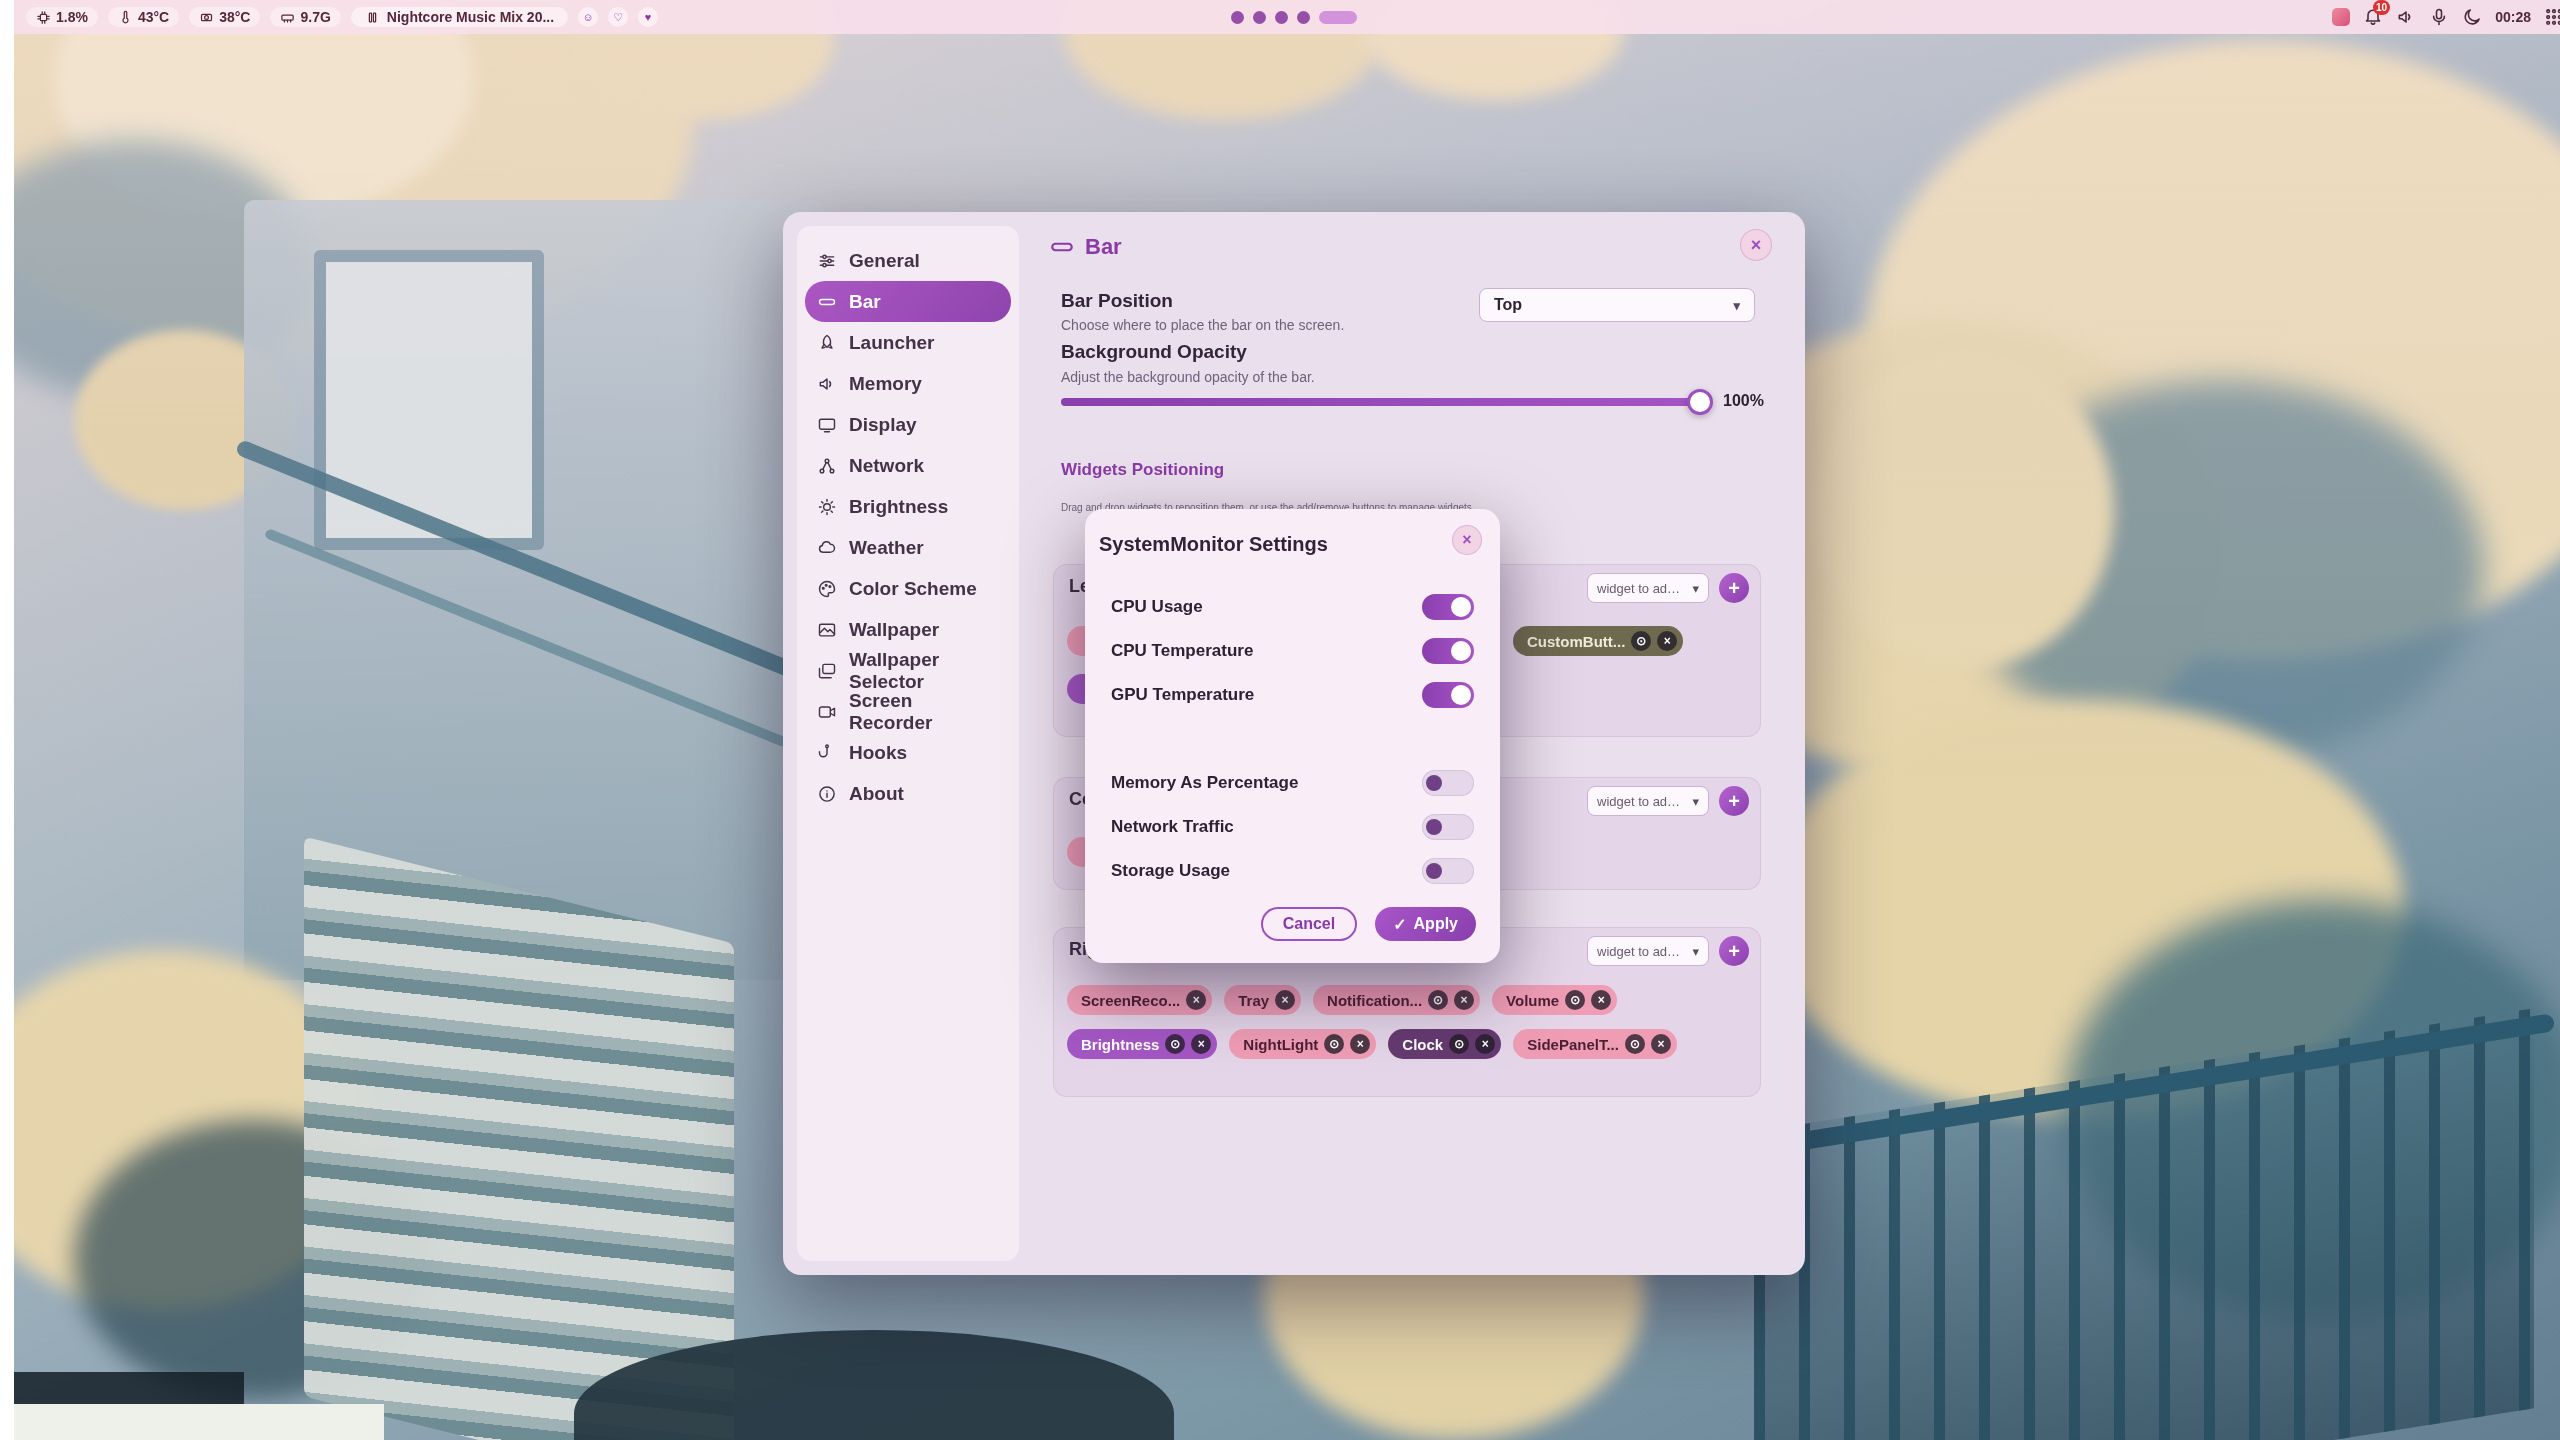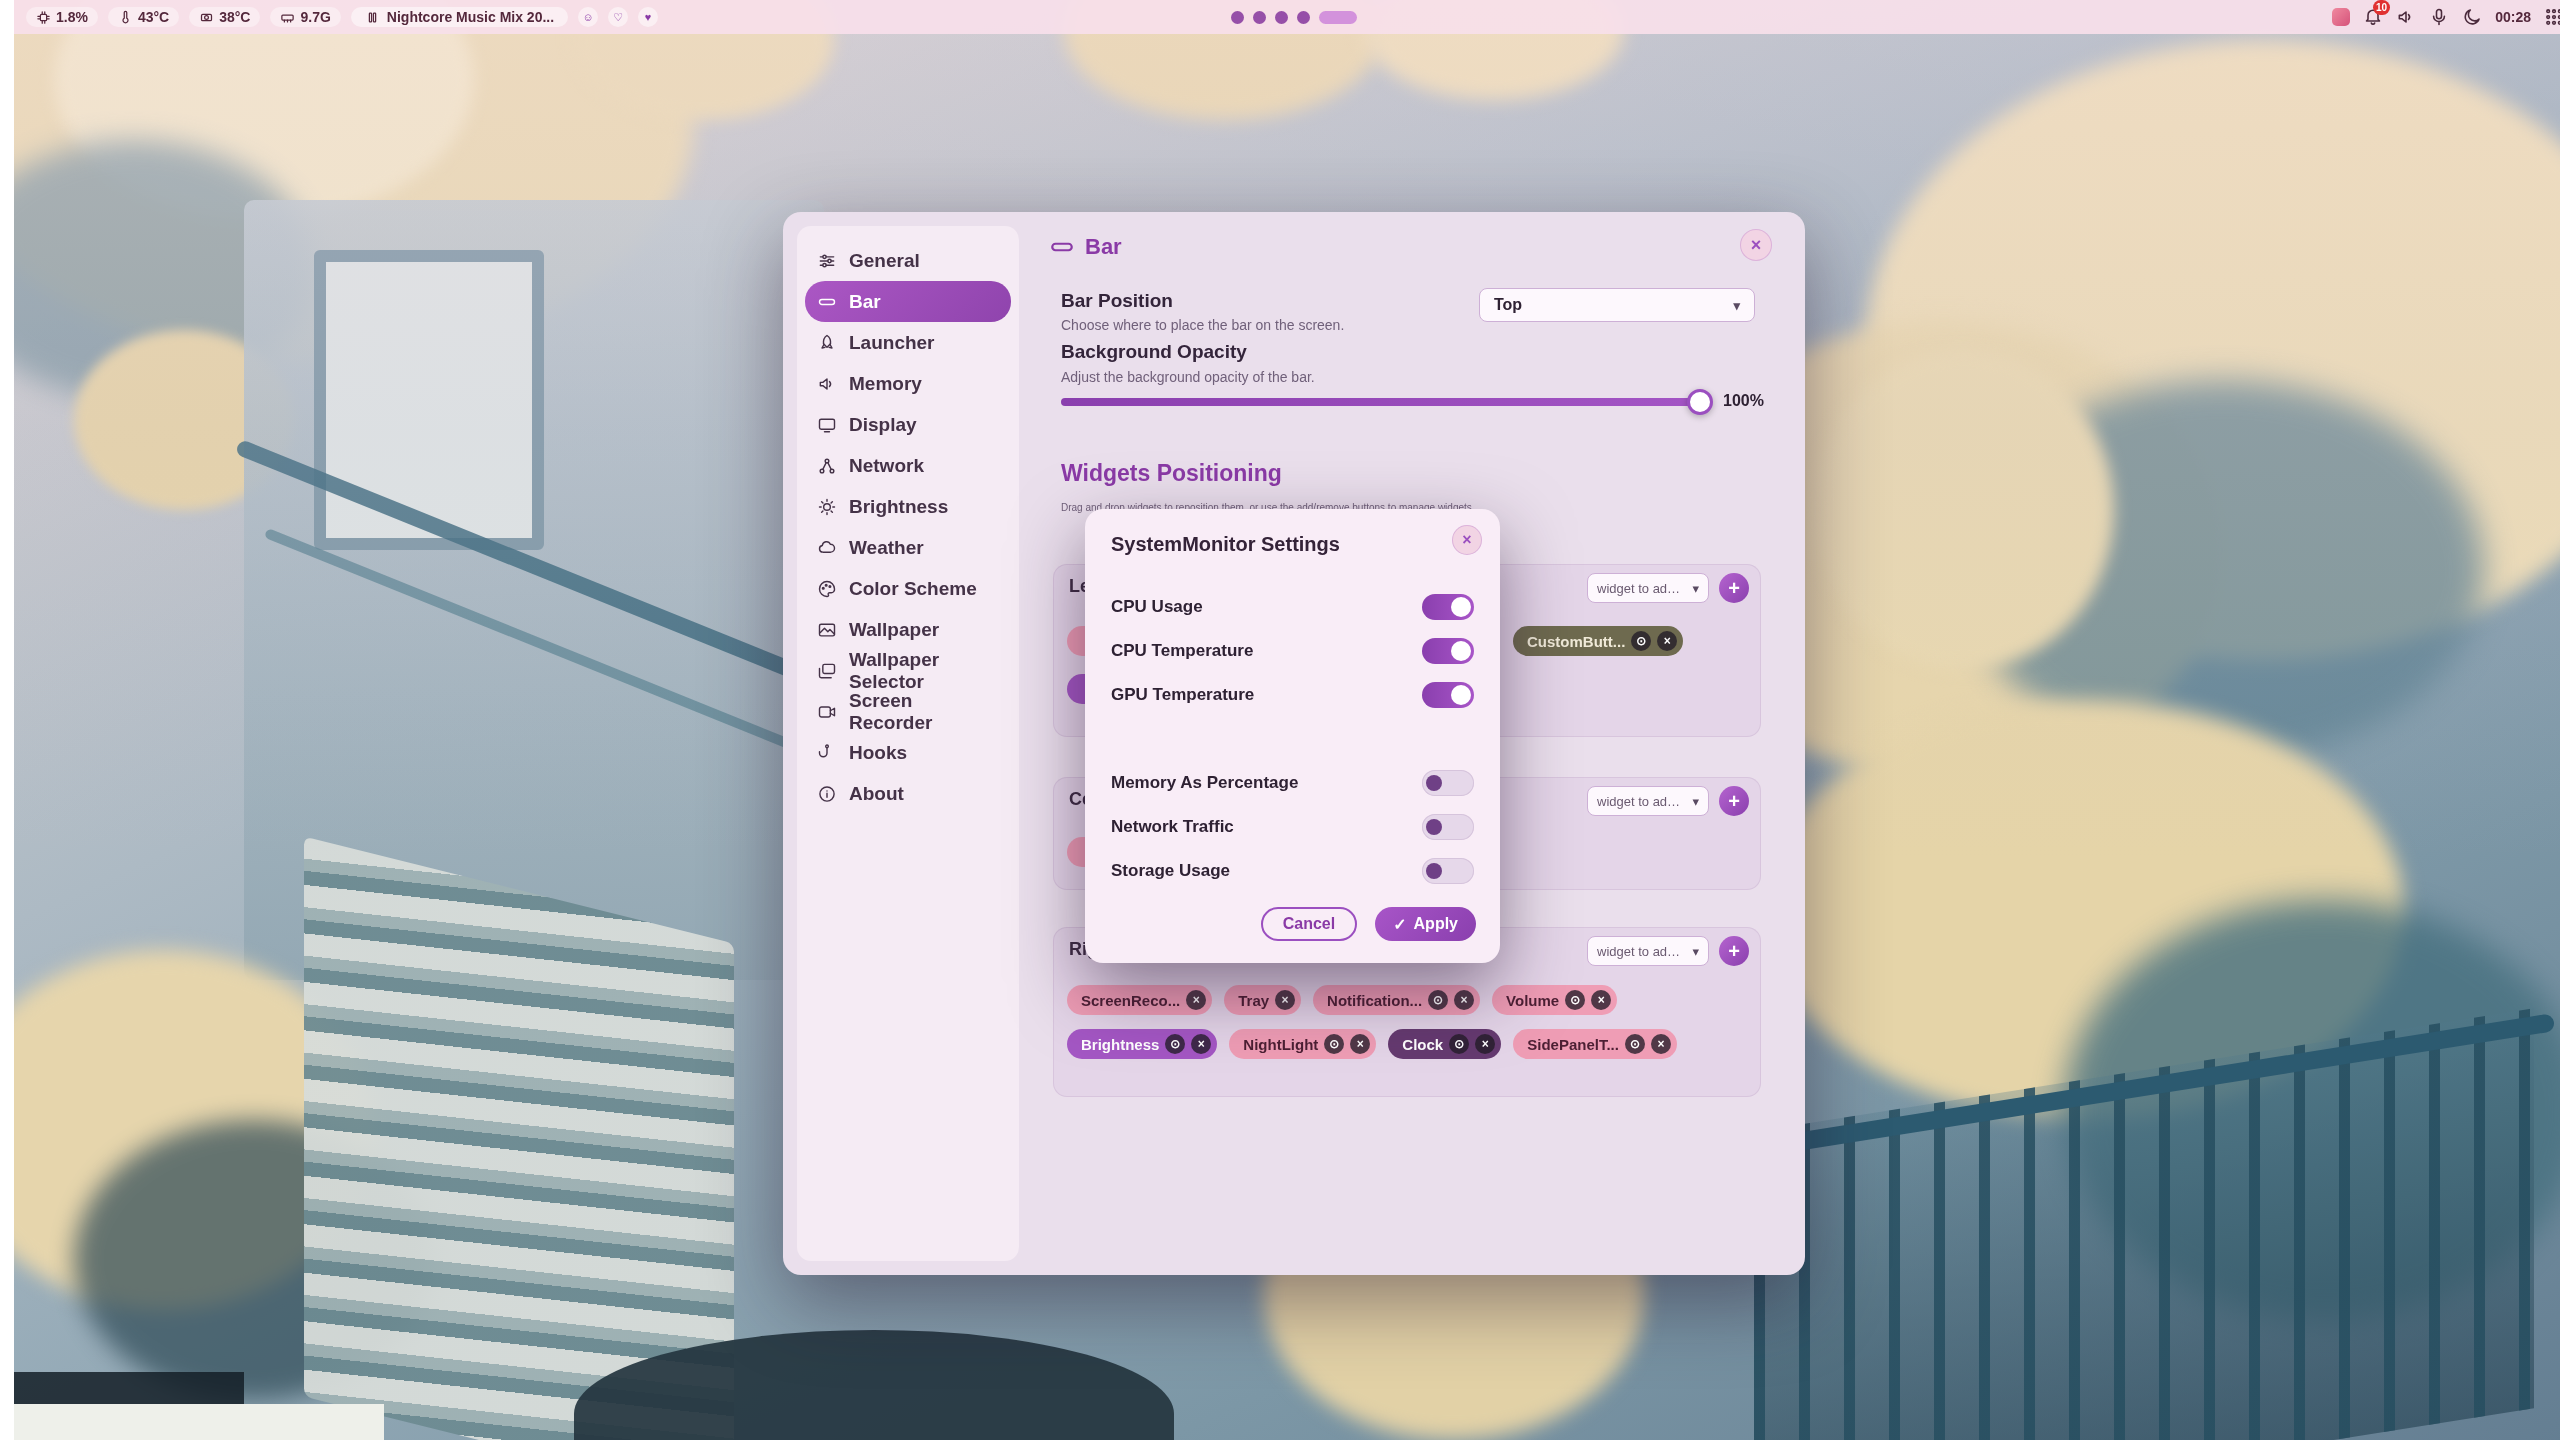--- a/index.html
+++ b/index.html
@@ -81,21 +81,21 @@
     padding:0 14px; font-size:16px; color:#2e2133; font-weight:600; }
   .chev { color:#5a4a62; font-size:13px; }
 
   .slider { position:absolute; left:278px; top:178px; width:648px; height:24px; }
   .track { position:absolute; top:8px; left:0; right:0; height:8px; border-radius:4px;
     background:linear-gradient(90deg,#8a3fae,#a455c5); }
   .handle { position:absolute; right:-4px; top:-1px; width:26px; height:26px; border-radius:50%;
     background:#fff; border:3px solid #9b4fc0; box-shadow:0 2px 6px rgba(0,0,0,.25); }
   .pct { position:absolute; left:940px; top:180px; font-size:16px; font-weight:700; color:#2e2133; }
 
-  .wp-title { position:absolute; left:278px; top:248px; font-size:23px; font-weight:700; color:#8a3aa6; }
+  .wp-title { position:absolute; left:278px; top:248px; font-size:17px; font-weight:700; color:#8a3aa6; }
   .wp-desc { position:absolute; left:278px; top:286px; width:690px; font-size:10px; line-height:19px; color:#70607a; }
 
   .sec { position:absolute; left:270px; width:708px; background:#e4d5e8; border-radius:14px;
     box-shadow:inset 0 0 0 1px rgba(150,110,160,.15); }
   .sec-title { position:absolute; left:16px; top:12px; font-size:18px; font-weight:700; color:#3c2b42; white-space:nowrap; }
   .sec-ctl { position:absolute; right:12px; top:9px; display:flex; gap:10px; align-items:center; }
   .mini-dd { width:122px; height:30px; background:#fdf8fd; border:1px solid #cdb0d6; border-radius:8px;
     display:flex; align-items:center; justify-content:space-between; padding:0 9px; font-size:13px; color:#6a5a70; }
   .mini-dd .ph { overflow:hidden; white-space:nowrap; text-overflow:ellipsis; max-width:86px; }
   .plus { width:30px; height:30px; border-radius:50%; background:linear-gradient(135deg,#b564cf,#8a3fae);
@@ -108,21 +108,21 @@
   .chip[data-color="pink"] { background:#ef9db5; color:#4c1f33; }
   .chip[data-color="purple"] { background:#a457c4; color:#fff; }
   .chip[data-color="darkpurple"] { background:#653a70; color:#fff; }
   .chip[data-color="olive"] { background:#6e6a4f; color:#f0ead8; }
   .cico { width:20px; height:20px; border-radius:50%; background:rgba(35,28,40,.78); color:#fff;
     font-size:12px; line-height:20px; text-align:center; flex:0 0 auto; }
 
   
   .modal { position:absolute; left:1071px; top:509px; width:415px; height:454px; z-index:20;
     background:#f9edf7; border-radius:18px; box-shadow:0 26px 70px rgba(40,20,50,.5); }
-  .modal-title { position:absolute; left:26px; top:24px; font-size:20px; font-weight:700; color:#342338; }
+  .modal-title { position:absolute; left:14px; top:24px; font-size:20px; font-weight:700; color:#342338; }
   .modal-close { position:absolute; right:18px; top:16px; width:30px; height:30px; font-size:16px; }
   .mrow { position:absolute; left:26px; right:26px; height:44px; display:flex; justify-content:space-between; align-items:center; }
   .mrow-label { font-size:17px; font-weight:600; color:#2e2133; }
   .tgl { position:relative; width:52px; height:26px; border-radius:13px; background:#e6d8ea;
     box-shadow:inset 0 0 0 1px #d6c4dc; }
   .tgl .knob { position:absolute; left:4px; top:5px; width:16px; height:16px; border-radius:50%; background:#6f4086; }
   .tgl[data-on="true"] { background:linear-gradient(90deg,#8a3fae,#a855c8); box-shadow:none; }
   .tgl[data-on="true"] .knob { left:auto; right:3px; top:3px; width:20px; height:20px; background:#fff; }
   .modal-btns { position:absolute; right:24px; top:398px; display:flex; gap:18px; align-items:center; }
   .btn-cancel { height:34px; padding:0 20px; border-radius:17px; border:2px solid #9b4fc0; color:#8a3aa6;

